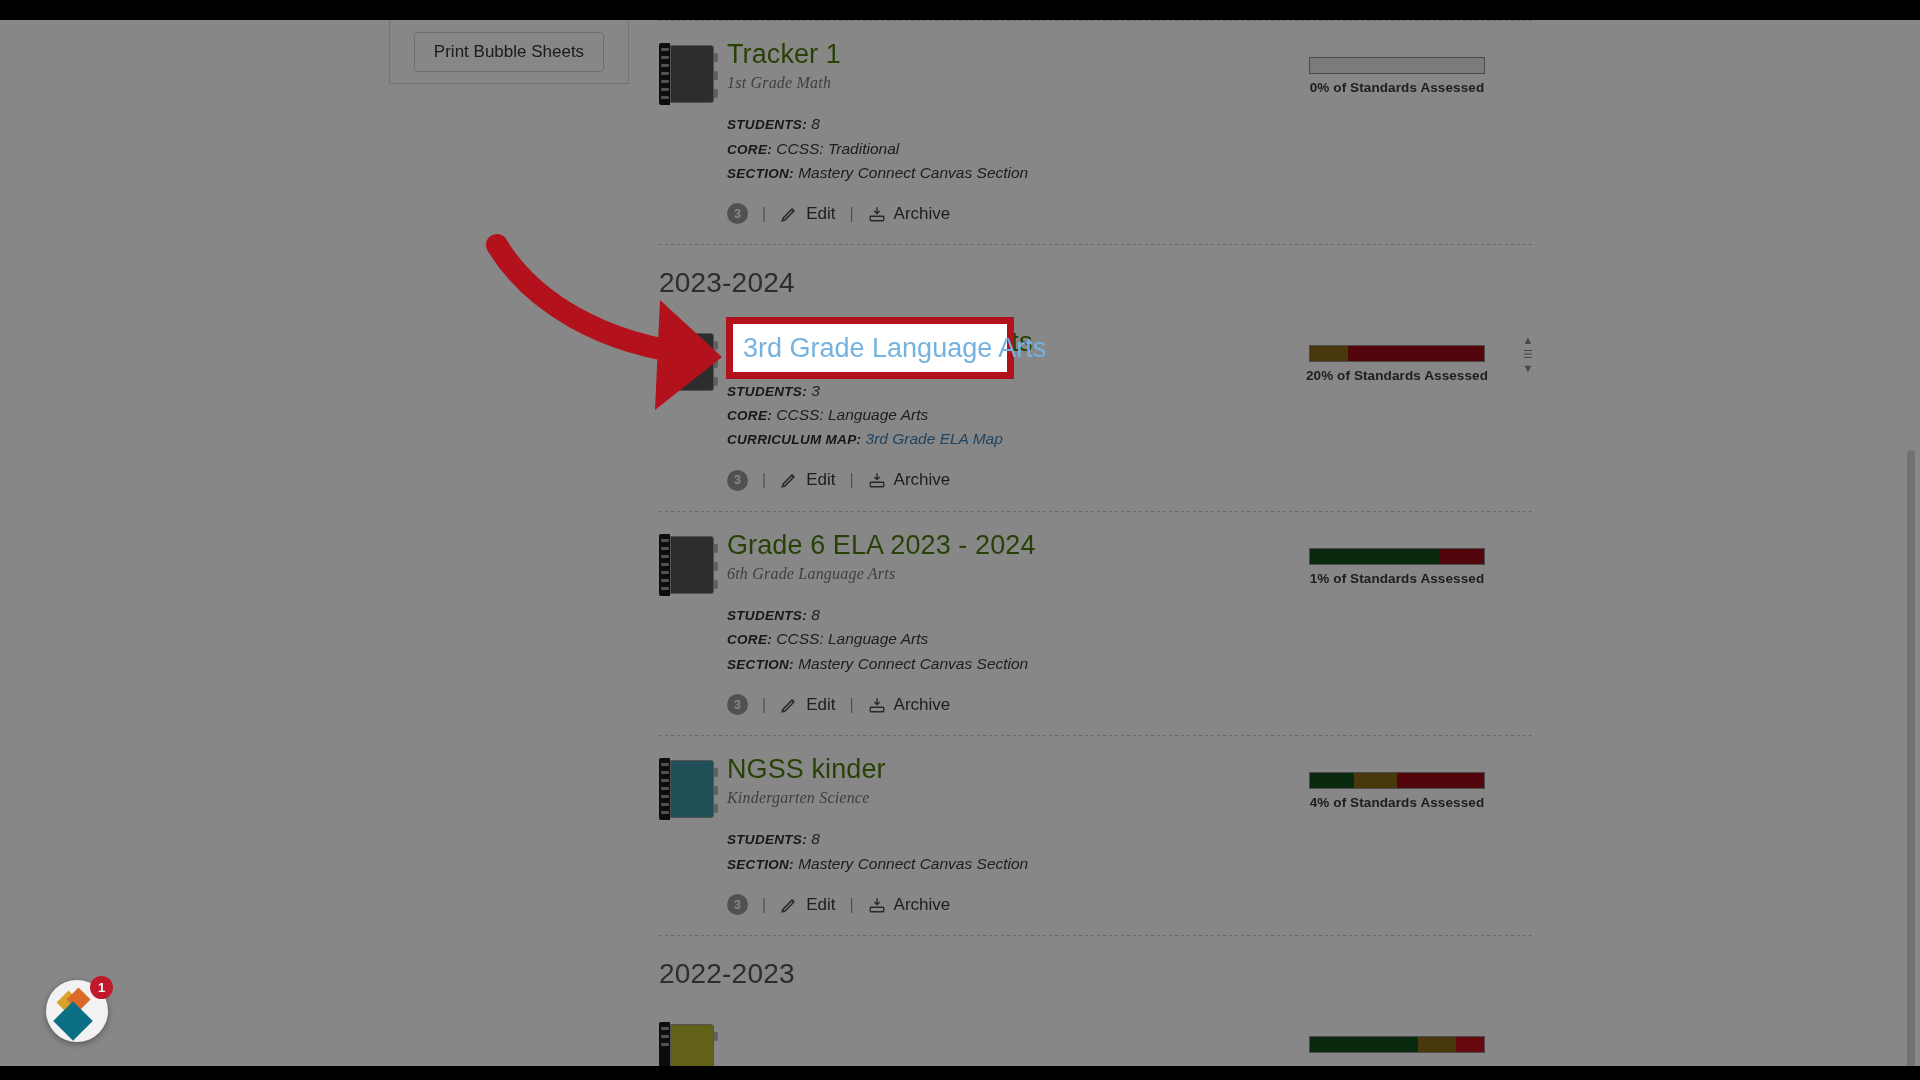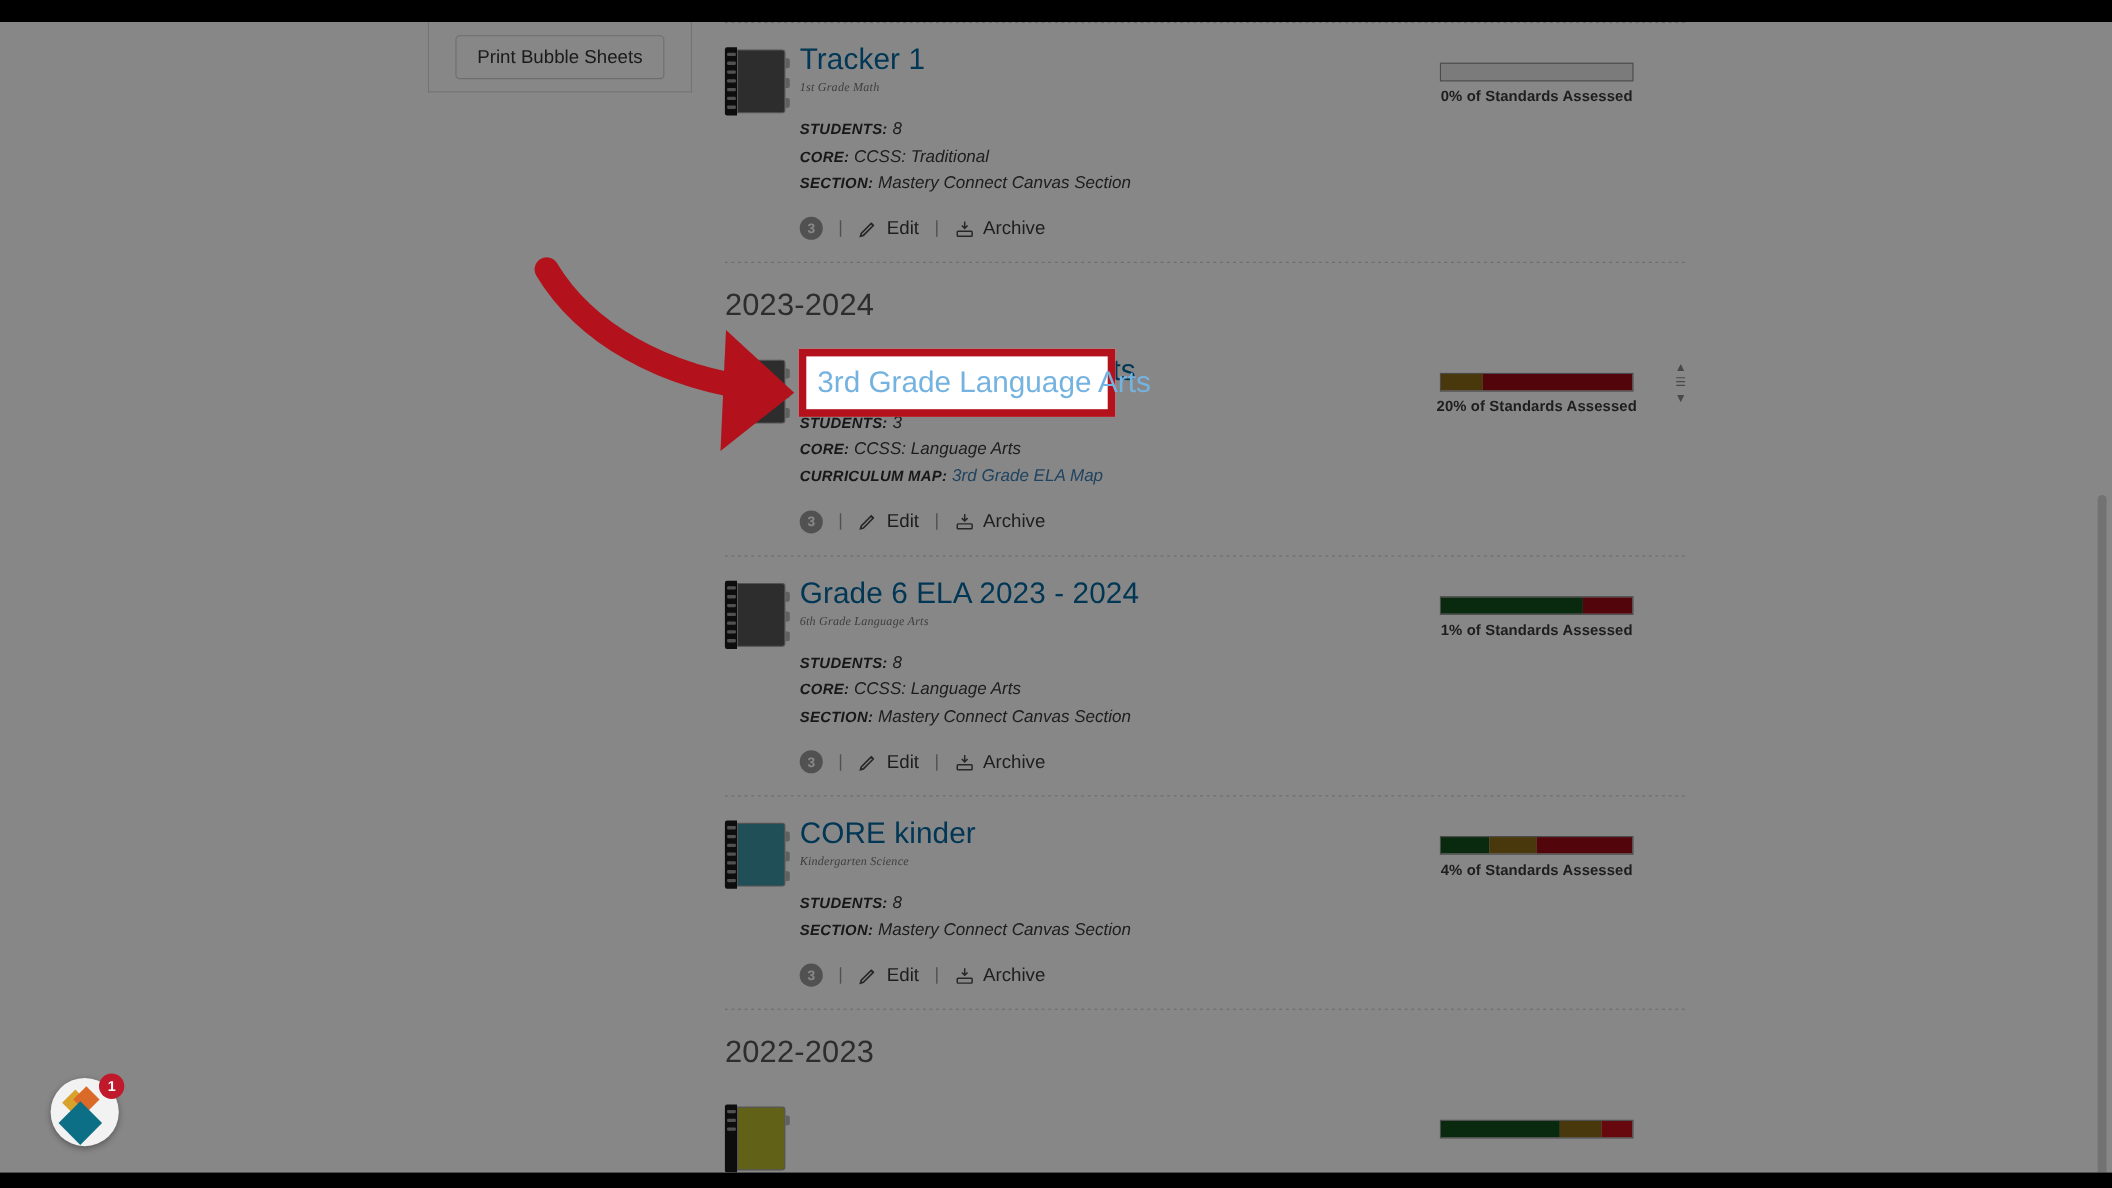--- a/index.html
+++ b/index.html
@@ -71,26 +71,26 @@
     border:1px solid #9d9d9d; border-radius:0 3px 3px 0;
   }
   .thumb .tab{
     position:absolute; right:-2px; width:4px; height:9px; background:#b5b5b5; border-radius:0 2px 2px 0;
   }
 
   .t-body{ margin-left:68px; padding-right:230px; }
 
   .t-title{
     font-family:"Liberation Sans", sans-serif;
-    font-size:27px; font-weight:400; color:#0369a1; line-height:1.15;
+    font-size:27px; font-weight:400; color:#4d7c0f; line-height:1.15;
     letter-spacing:.1px; cursor:pointer; display:inline-block;
   }
   .t-sub{
     font-family:"Liberation Serif", serif; font-style:italic;
-    font-size:11px; color:#777; margin-top:4px; letter-spacing:.2px;
+    font-size:16px; color:#777; margin-top:4px; letter-spacing:.2px;
   }
   .t-meta{ margin-top:20px;font-style:italic; }
   .t-meta div{
     font-size:15.5px; color:#3a3a3a; line-height:1.45; padding:1px 0;
   }
   .t-meta b{ font-weight:bold; font-size:13.5px; letter-spacing:.3px; color:#2e2e2e; }
   .t-meta a{ color:#3d7fb5; text-decoration:none; }
 
   .t-actions{
     margin-top:18px; display:flex; align-items:center; gap:0px;
@@ -324,21 +324,21 @@
           <div class="ring" style="top:21px"></div>
           <div class="ring" style="top:29px"></div>
           <div class="ring" style="top:37px"></div>
           <div class="ring" style="top:45px"></div>
           <div class="ring" style="top:53px"></div>
           <div class="cover" style="background:#3f96a5"></div>
           <div class="tab" style="top:10px"></div>
           <div class="tab" style="top:28px"></div>
           <div class="tab" style="top:46px"></div>
         </div>
-        <div class="t-body"><div class="t-title">CORE kinder</div><div class="t-sub">Kindergarten Science</div><div class="t-meta">
+        <div class="t-body"><div class="t-title">NGSS kinder</div><div class="t-sub">Kindergarten Science</div><div class="t-meta">
             <div><b>STUDENTS:</b> 8</div>
             <div><b>SECTION:</b> Mastery Connect Canvas Section</div>
           </div><div class="t-actions">
             <span class="badge-count">3</span>
             <span class="sep">|</span>
             <span class="act">
               <svg width="18" height="18" viewBox="0 0 24 24" fill="none" stroke="#4a4a4a" stroke-width="2">
                 <path d="M3 21l3.5-1 12-12-2.5-2.5-12 12z"></path>
                 <path d="M16 5.5L18.5 8"></path>
               </svg>

